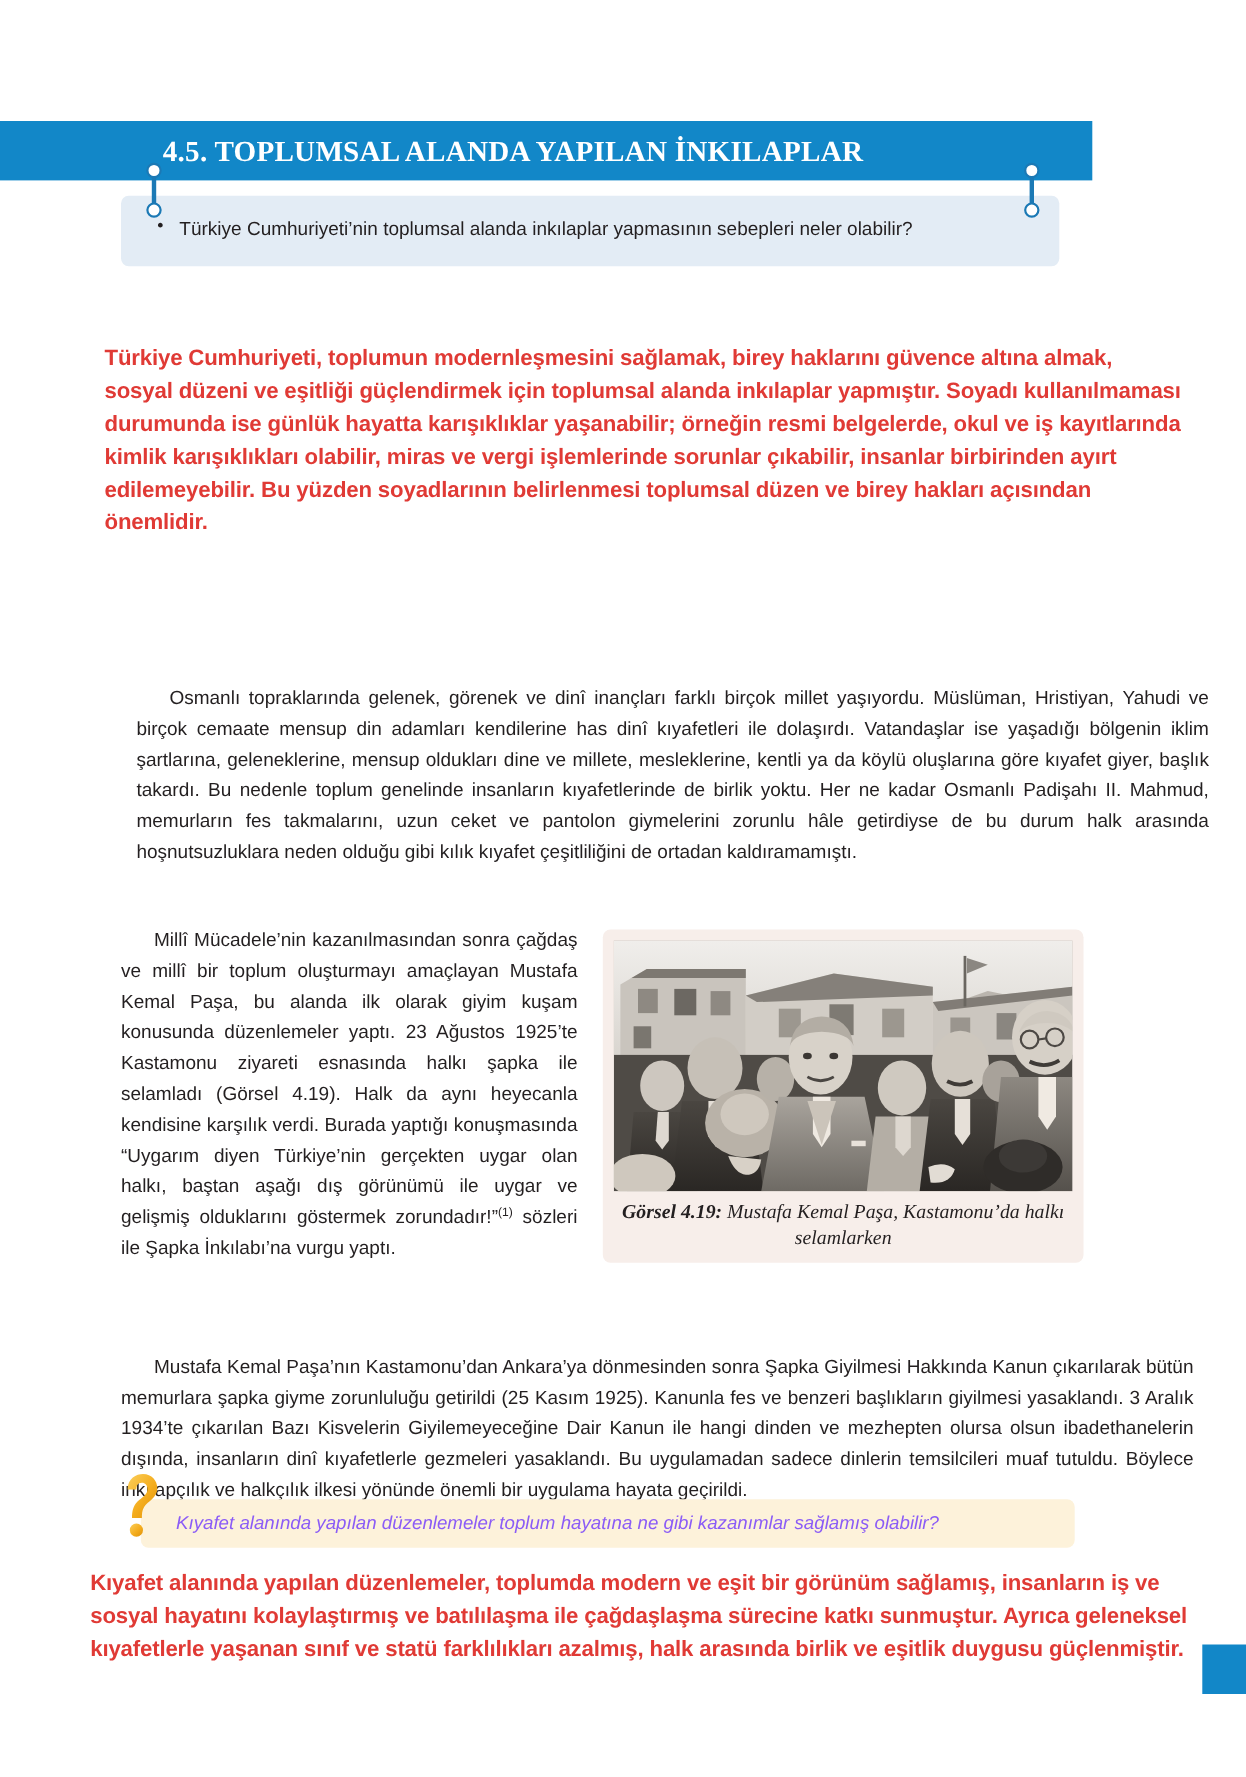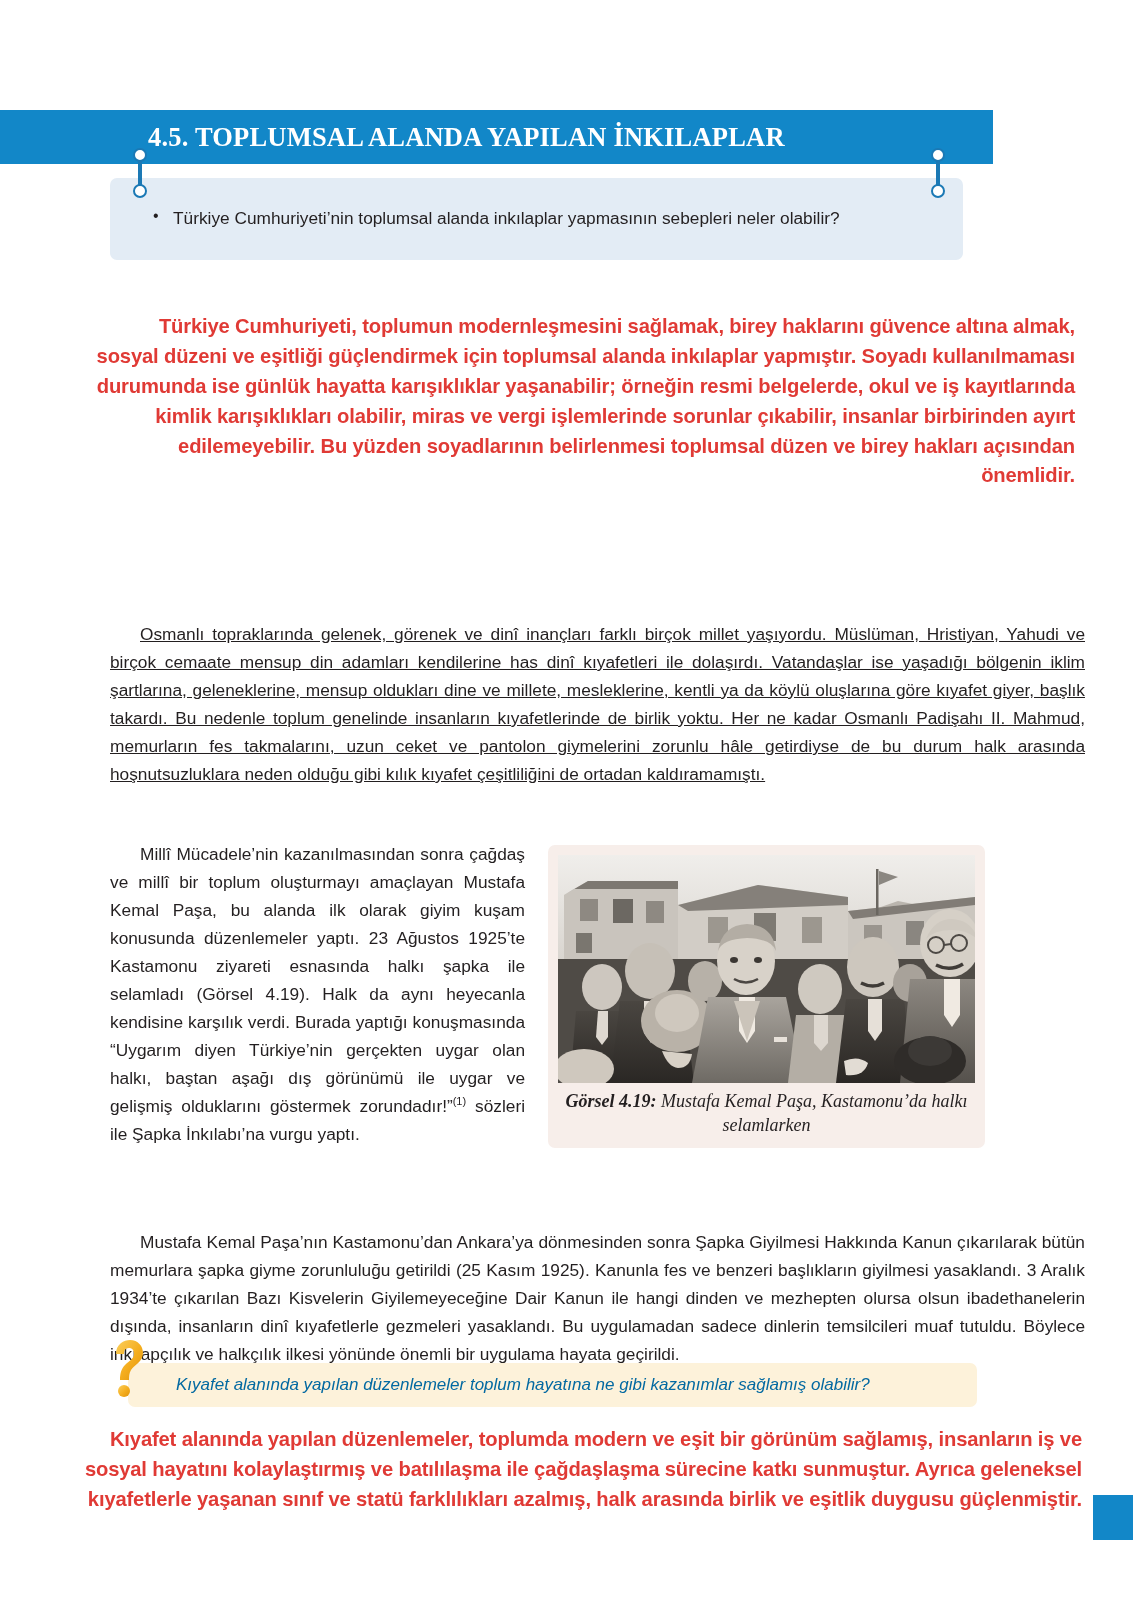--- a/index.html
+++ b/index.html
@@ -80,21 +80,21 @@
     position: absolute;
     left: 110px;
     top: 178px;
     width: 853px;
     padding: 16px 26px 18px 26px;
     box-sizing: border-box;
     background: #e3ecf5;
     border-radius: 7px;
   }
   .intro-list {
-    margin: 10px;
+    margin: 0;
     padding: 0;
     list-style: none;
   }
   .intro-list li {
     position: relative;
     padding-left: 27px;
     font-size: 17.3px;
     line-height: 1.62;
     color: #231f20;
     text-align: justify;
@@ -110,21 +110,20 @@
   }
 
   
   .answer-red {
     position: absolute;
     color: #e03a35;
     font-weight: bold;
     font-size: 20.2px;
     line-height: 1.48;
     letter-spacing: -0.15px;
-    text-align: right;
   }
   .answer-top {
     left: 95px;
     top: 312px;
     width: 980px;
   }
   .answer-bottom {
     left: 82px;
     top: 1425px;
     width: 1000px;
@@ -151,24 +150,23 @@
     left: 133px;
     top: 588px;
     font-family: "Liberation Serif", serif;
     font-weight: bold;
     font-size: 20.5px;
     color: #ef7e3a;
     letter-spacing: .1px;
   }
 
   .para-1 {
-    left: 110px;
+    left: 124px;
     top: 620px;
     width: 975px;
-    text-decoration: underline;
   }
 
   
   .para-2 {
     left: 110px;
     top: 840px;
     width: 415px;
   }
 
   .figure {
@@ -220,24 +218,24 @@
     left: 128px;
     top: 1363px;
     width: 849px;
     height: 44px;
     background: #fdf2da;
     border-radius: 7px;
     display: flex;
     align-items: center;
   }
   .qbox-text {
-    margin-left: 48px;
+    margin-left: 32px;
     font-size: 17px;
     font-style: italic;
-    color: #0369a1;
+    color: #8b5cf6;
   }
   .qmark {
     position: absolute;
     left: 110px;
     top: 1340px;
     width: 34px;
     height: 58px;
     z-index: 4;
     font-family: "Liberation Serif", serif;
   }

